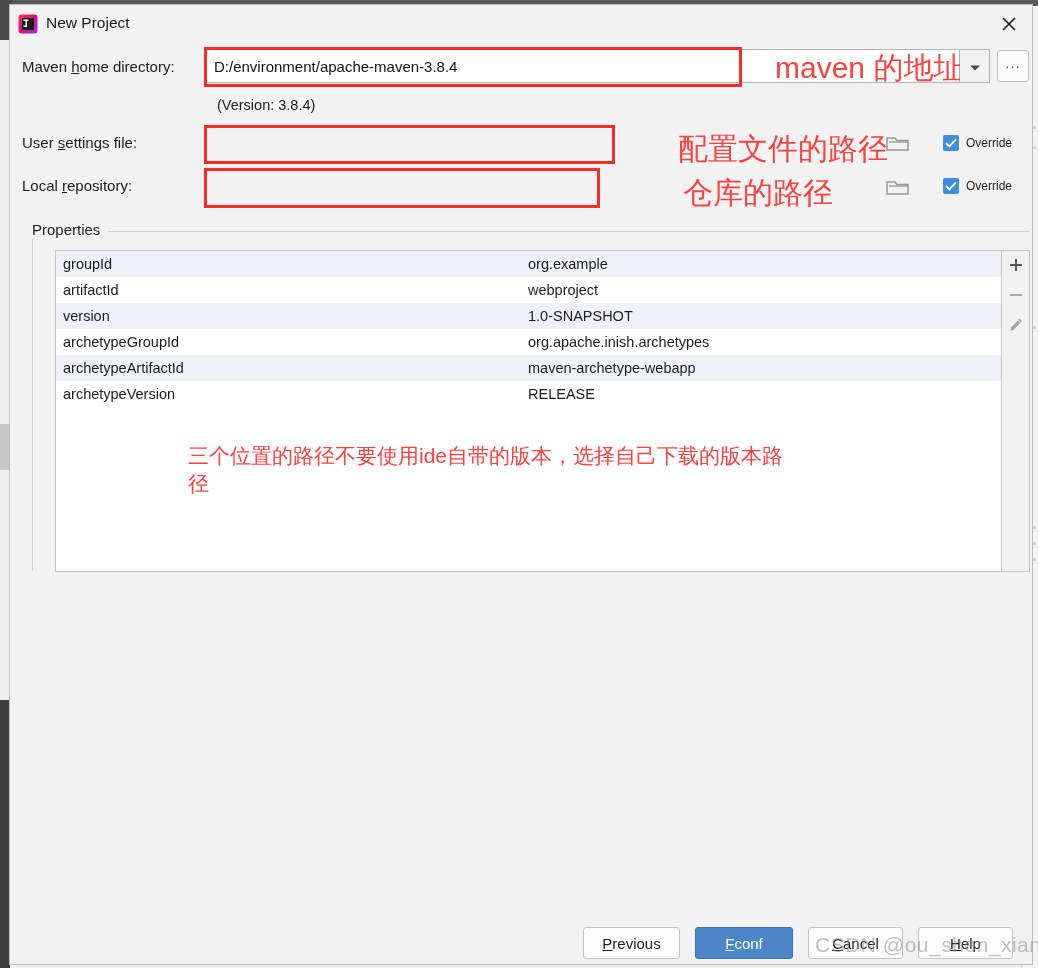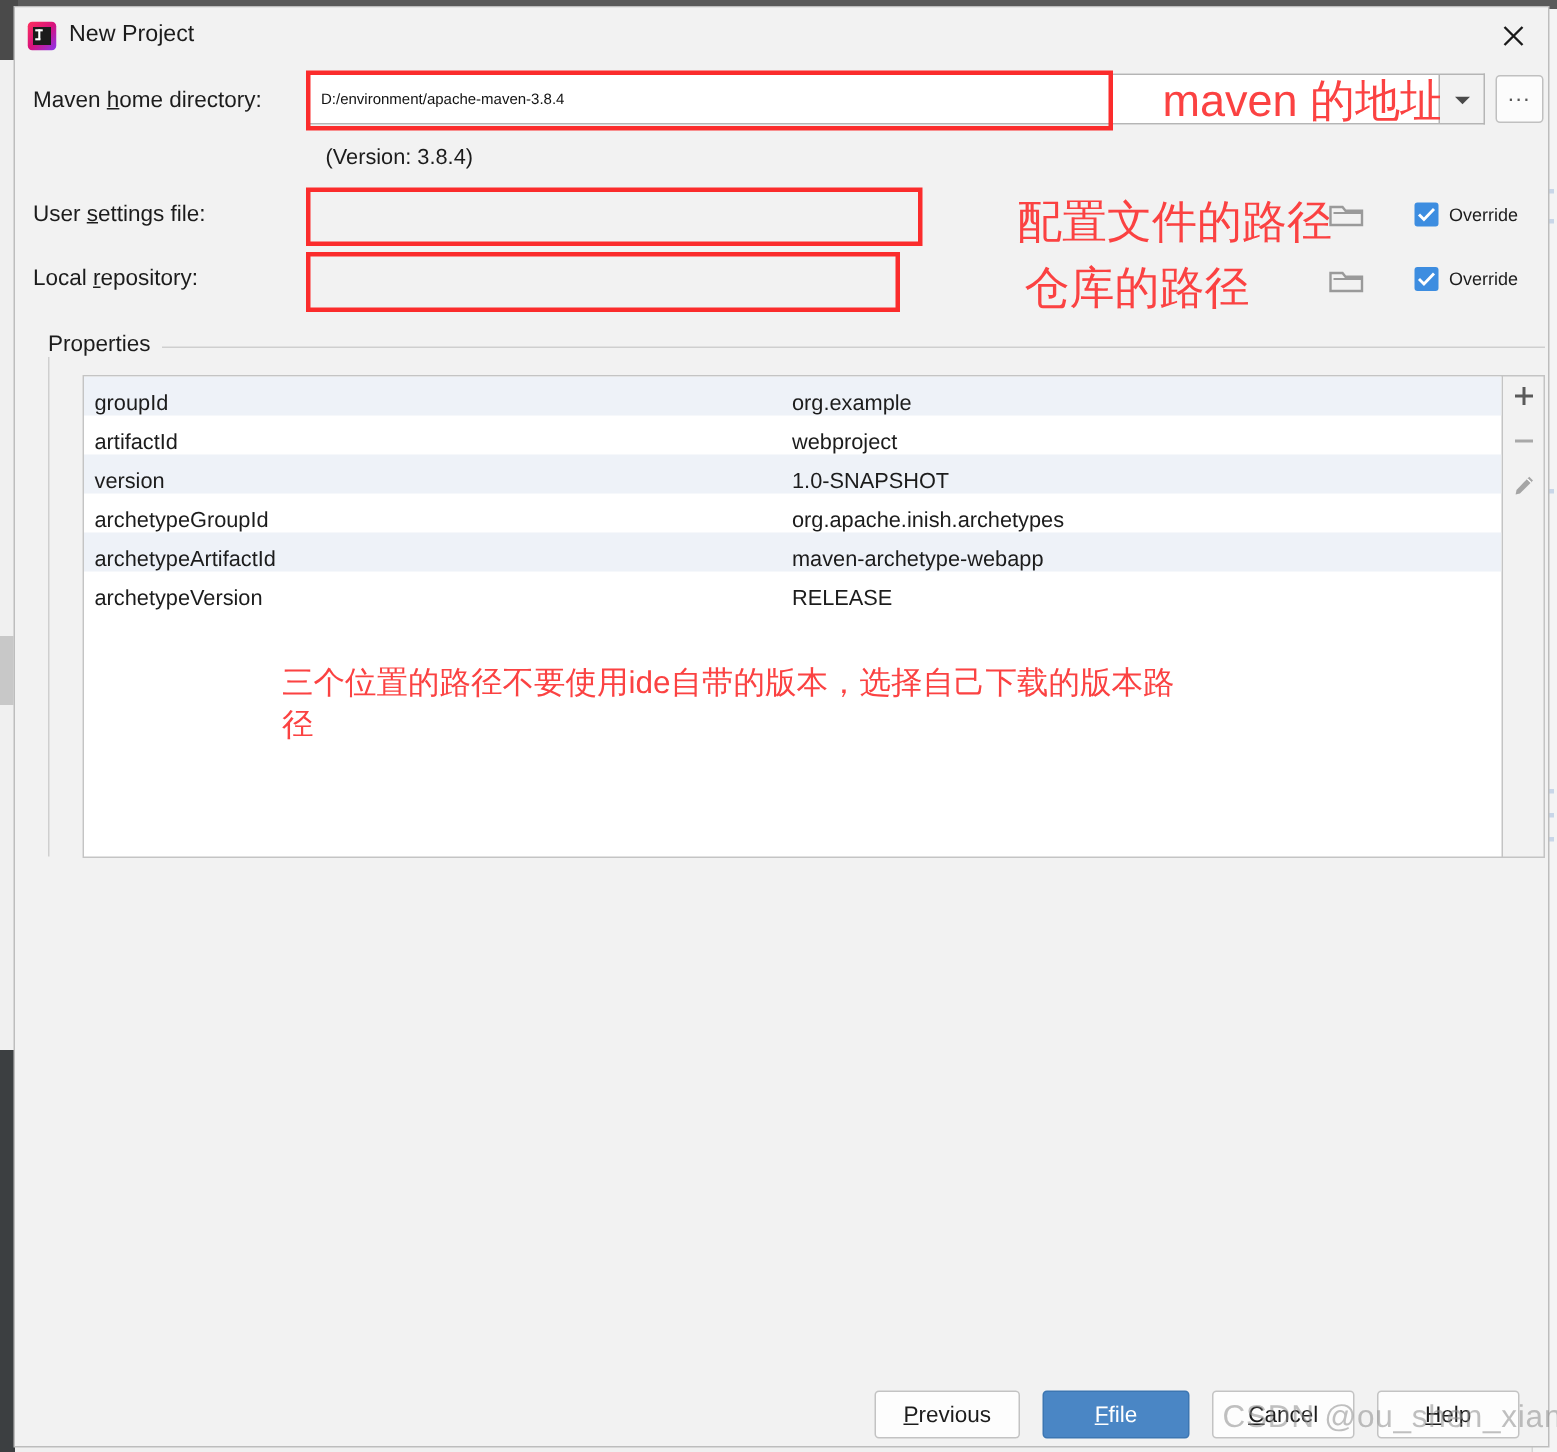--- a/index.html
+++ b/index.html
@@ -106,21 +106,21 @@
   .form-label u { text-decoration: underline; }
 
   .text-field {
     position: absolute;
     background: #ffffff;
     border: 1px solid #b5b5b5;
     box-sizing: border-box;
     display: flex;
     align-items: center;
     padding: 0 8px;
-    font-size: 10px;
+    font-size: 15px;
     color: #111;
     height: 34px;
   }
   .text-field.focused {
     border: 2px solid #a3c5e8;
     background: #ffffff;
   }
   .caret {
     display: inline-block;
     width: 1px;
@@ -232,21 +232,21 @@
     left: 45px; top: 245px;
     width: 947px; height: 322px;
     background: #ffffff;
     border: 1px solid #c4c4c4;
     box-sizing: border-box;
     overflow: hidden;
   }
   .prop-row {
     display: flex;
     height: 26px;
-    align-items: flex-end;
+    align-items: center;
     font-size: 14.5px;
     color: #1c1c1c;
   }
   .prop-row.alt { background: #eef2f8; }
   .prop-key { width: 472px; padding-left: 7px; box-sizing: border-box; }
   .prop-val { flex: 1; }
 
   #table-toolbar {
     position: absolute;
     left: 992px; top: 245px;
@@ -466,21 +466,21 @@
   <div class="annotation" id="annot-multi" style="left:178px; top:437px;">三个位置的路径不要使用ide自带的版本，选择自己下载的版本路径</div>
 
   <div class="dlg-btn" style="left:573px; top:922px; width:97px;">
     <span></span>
       <u>P</u>
       <span>revious</span>
   </div>
   <div class="dlg-btn primary" style="left:685px; top:922px; width:98px;">
     <span></span>
       <u>F</u>
-      <span>file</span>
+      <span>conf</span>
   </div>
   <div class="dlg-btn" style="left:798px; top:922px; width:95px;">
     <span></span>
       <u>C</u>
       <span>ancel</span>
   </div>
   <div class="dlg-btn" style="left:908px; top:922px; width:95px;">
     <span></span>
       <u>H</u>
       <span>elp</span>

